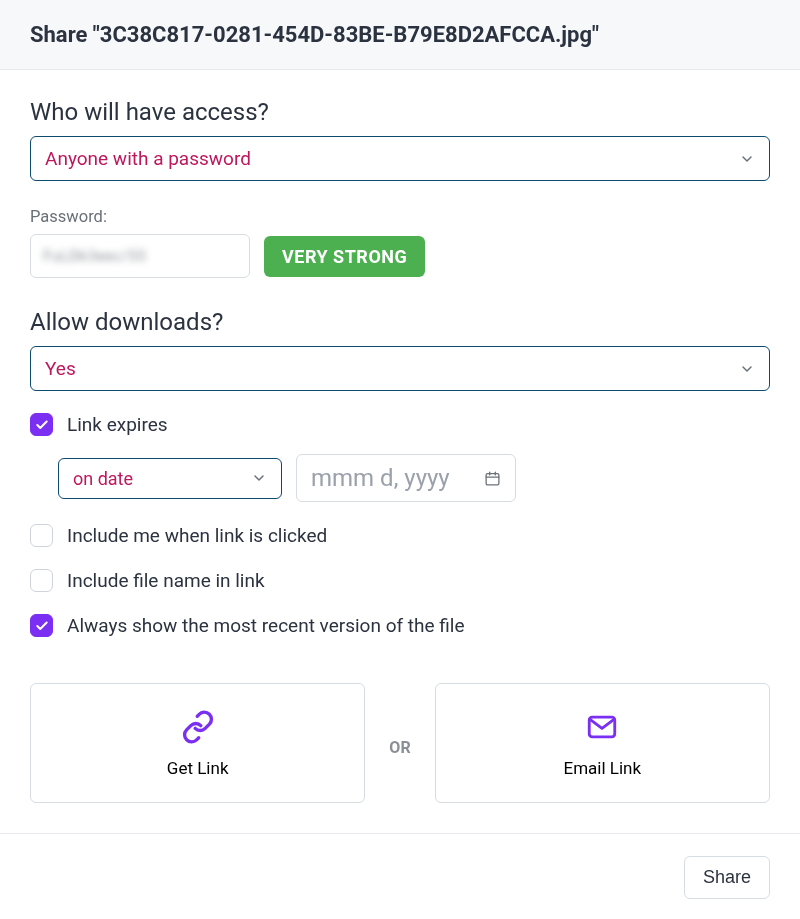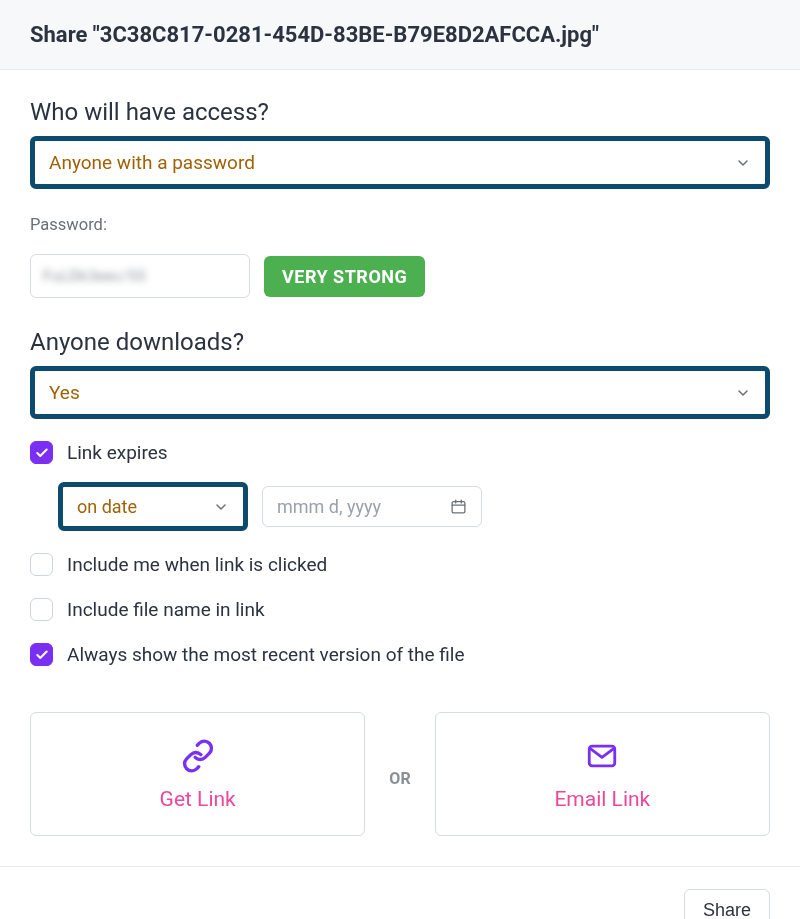--- a/index.html
+++ b/index.html
@@ -29,40 +29,40 @@
     }
     .field-label {
       font-size: 24px;
       color: #2c3340;
       margin-bottom: 10px;
       display: block;
     }
     .field-label-small {
       font-size: 16.5px;
       color: #6a7078;
-      margin-bottom: 20px;
+      margin-bottom: 8px;
       display: block;
     }
     .select-box {
       width: 100%;
-      border: 5px solid #0c4a6e;
+      border: 1px solid #0c4a6e;
       border-radius: 6px;
       padding: 10px 14px;
       font-size: 19px;
-      color: #a16207;
+      color: #be185d;
       display: flex;
       align-items: center;
       justify-content: space-between;
       background: #fff;
       cursor: pointer;
     }
     .select-box.small {
       font-size: 18px;
       padding: 9px 14px;
-      width: 190px;
+      width: 224px;
     }
     .chev {
       width: 16px;
       height: 16px;
       flex-shrink: 0;
     }
     .password-row {
       display: flex;
       align-items: center;
       gap: 14px;
@@ -138,21 +138,21 @@
     }
     .date-input {
       border: 1px solid #d7dce2;
       border-radius: 6px;
       padding: 9px 14px;
       width: 220px;
       display: flex;
       align-items: center;
       justify-content: space-between;
       color: #9aa1aa;
-      font-size: 18px;
+      font-size: 24px;
       cursor: pointer;
     }
     .cal-icon {
       width: 17px;
       height: 17px;
     }
     .action-row {
       display: flex;
       align-items: center;
       gap: 24px;
@@ -169,22 +169,22 @@
       justify-content: center;
       gap: 14px;
       cursor: pointer;
       background: #fff;
     }
     .action-btn .icon {
       width: 34px;
       height: 34px;
     }
     .action-label {
-      font-size: 21px;
-      color: #ec4899;
+      font-size: 17px;
+      color: #000000;
     }
     .or-sep {
       font-size: 16px;
       font-weight: 700;
       color: #8a8f96;
       margin-top: 8px;
     }
     .footer {
       padding: 22px 30px;
       display: flex;
@@ -221,21 +221,21 @@
     <label class="field-label-small">Password:</label>
     <div class="password-row">
       <div class="password-input">
         <span class="password-blur">FuLDk3eec/55</span>
       </div>
       <div class="strength-badge">VERY STRONG</div>
     </div>
   </div>
 
   <div class="section-gap">
-    <label class="field-label">Anyone downloads?</label>
+    <label class="field-label">Allow downloads?</label>
     <div class="select-box">
       <span>Yes</span>
       <svg class="chev" viewBox="0 0 24 24" fill="none" stroke="#6a7078" stroke-width="2.2" stroke-linecap="round" stroke-linejoin="round">
           <polyline points="6 9 12 15 18 9"></polyline>
         </svg>
     </div>
   </div>
 
   <div class="checkbox-row first">
     <div class="cbx checked">

